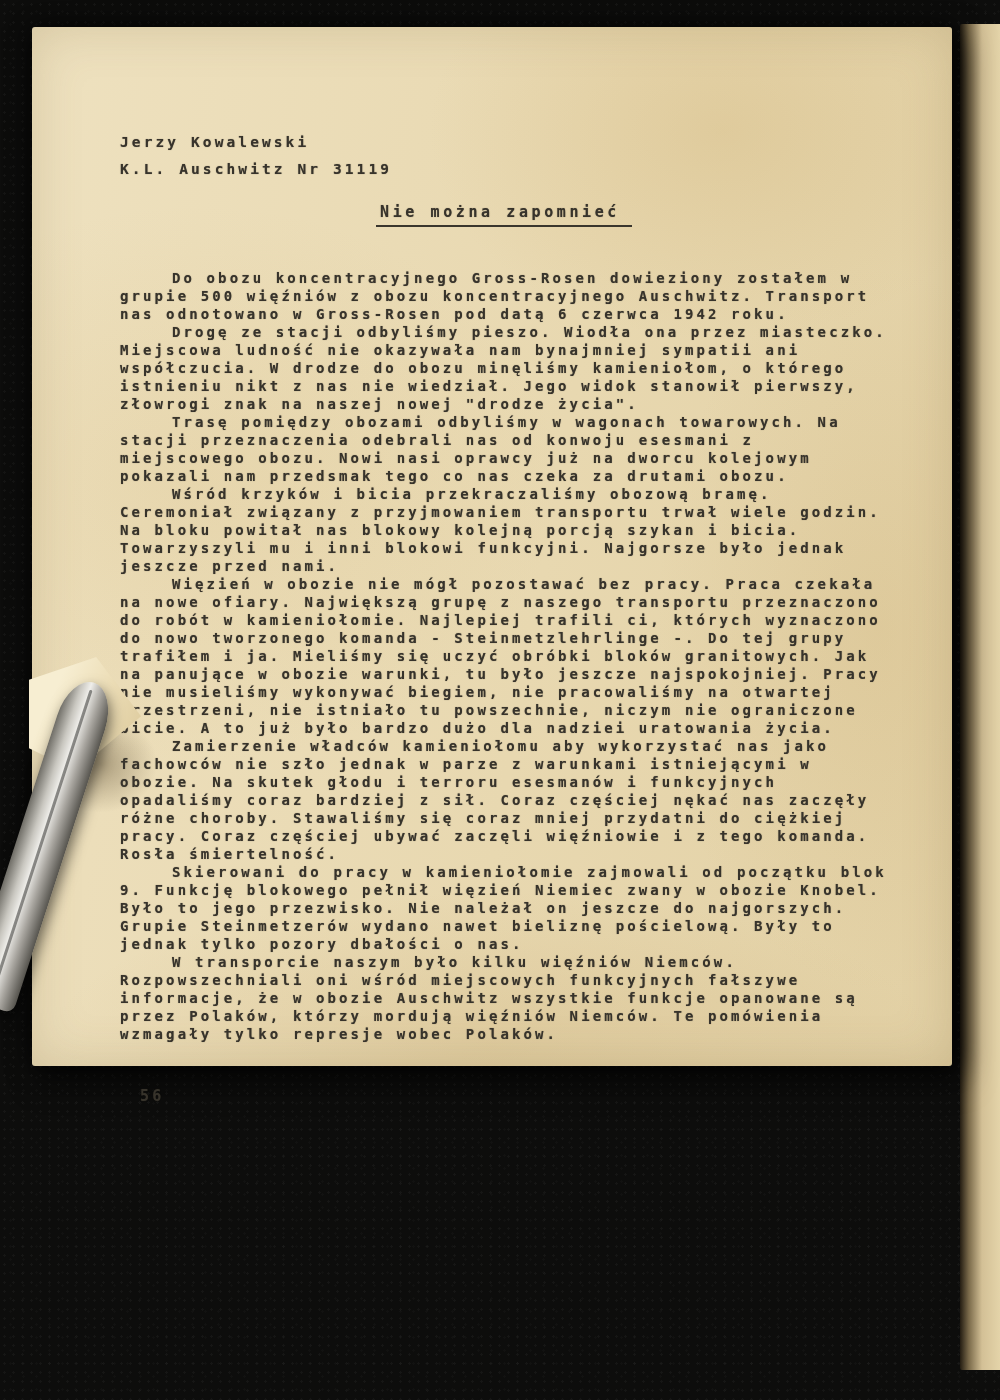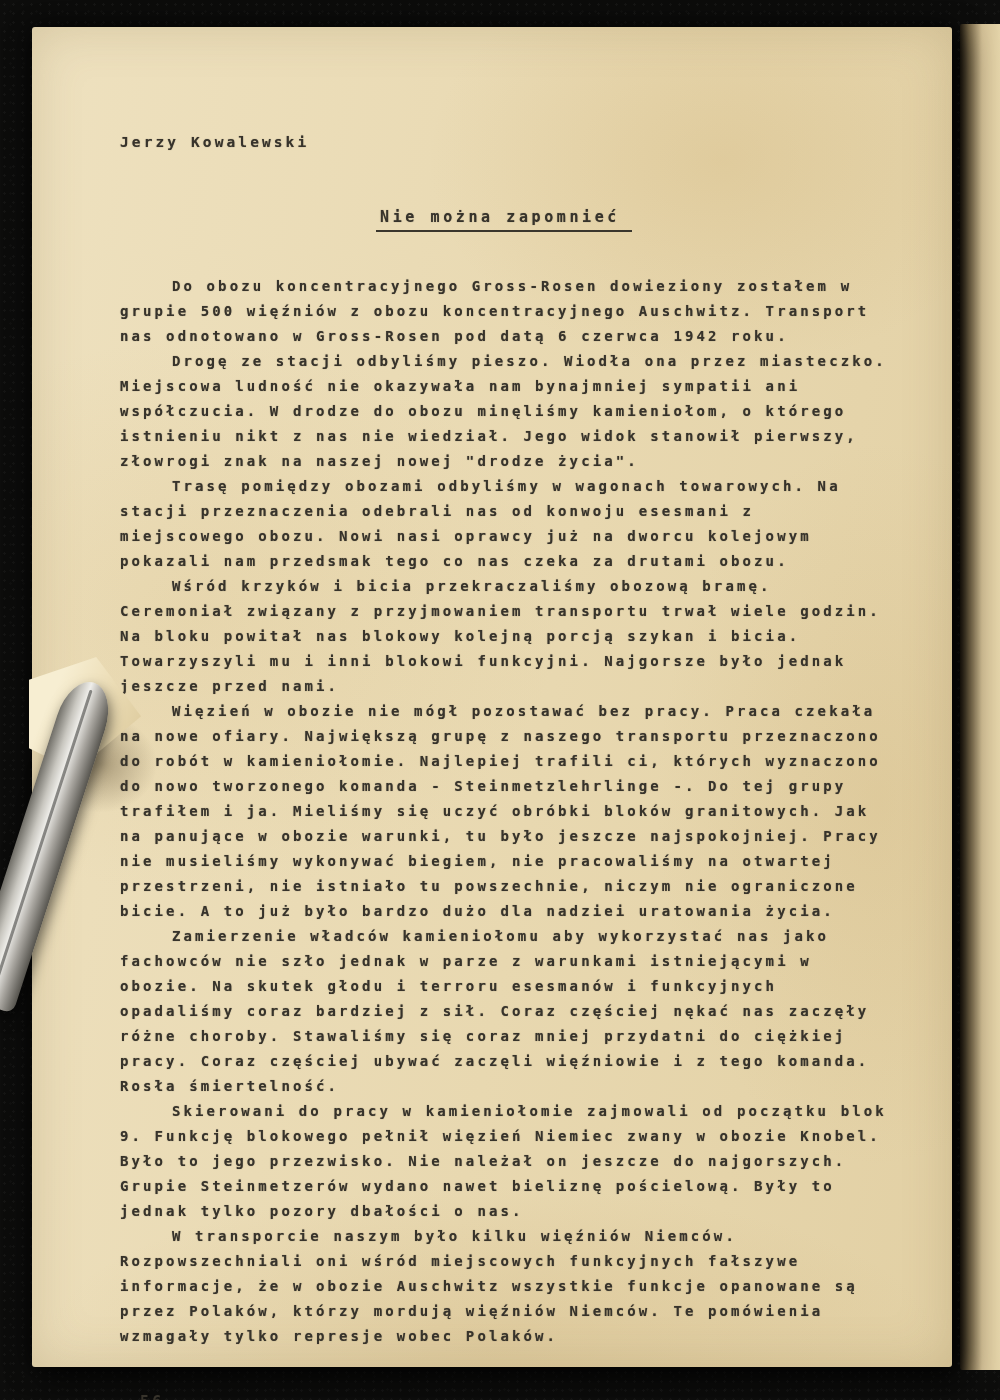--- a/index.html
+++ b/index.html
@@ -17,49 +17,49 @@
       #0d0d0c;
   }
   
   .next-page {
     position:absolute; right:0; top:24px; width:40px; height:1346px;
     background:linear-gradient(90deg, #241d12 0%, #7a6a4a 22%, #d3c096 55%, #e4d4a9 100%);
     border-radius:2px 0 0 2px;
   }
   
   .page {
-    position:absolute; left:32px; top:27px; width:920px; height:1340px;
+    position:absolute; left:32px; top:27px; width:920px; height:1039px;
     border-radius:3px;
     background:
       radial-gradient(420px 300px at 75% 10%, rgba(196,162,96,0.22), transparent 70%),
       radial-gradient(520px 400px at 18% 44%, rgba(205,175,110,0.16), transparent 70%),
       radial-gradient(320px 520px at 92% 58%, rgba(190,155,90,0.16), transparent 70%),
       radial-gradient(640px 220px at 50% 98%, rgba(180,145,80,0.18), transparent 70%),
       linear-gradient(100deg, #eee1bf 0%, #e8d8b0 55%, #e2d0a4 100%);
     box-shadow: 0 0 26px rgba(0,0,0,0.85), 10px 12px 32px rgba(0,0,0,0.6),
                 inset 0 0 50px rgba(125,100,55,0.22);
   }
   .content {
     position:absolute; inset:0;
     padding:102px 64px 0 88px;
     color:#37332b;
     font-weight:bold;
     font-size:14px;
     letter-spacing:3.1px;
     text-shadow:0 0 1px rgba(50,46,38,0.55);
   }
   .header-line { line-height:27px; font-size:14.5px; white-space:nowrap; }
-  .title-wrap { text-align:center; margin:52px 0 42px; }
+  .title-wrap { text-align:center; margin:20px 0 42px; }
   .title {
     display:inline-block;
     font-size:15px; letter-spacing:3.6px;
     padding:0 12px 4px 4px;
     border-bottom:2px solid #3a362d;
   }
-  .doc-body { line-height:25px;margin-top:6px; }
+  .doc-body { line-height:18px;margin-top:6px; }
   .para { text-indent:52px; }
   .page-number { margin:44px 0 0 20px; font-size:15px; }
 
   
   .corner-shadow {
     position:absolute; left:-6px; top:672px; width:150px; height:130px;
     background:radial-gradient(closest-side, rgba(70,55,30,0.38), transparent 75%);
     pointer-events:none;
   }
   .corner-curl {
@@ -90,20 +90,21 @@
   <div class="next-page"></div>
 
   <div class="page">
 
     <div class="corner-shadow"></div>
 
     <div class="content">
 
       <div>
           <div class="header-line">Jerzy Kowalewski</div>
+          <div class="header-line">K.L. Auschwitz Nr 31119</div>
         </div>
 
       <div class="title-wrap">
         <span class="title">Nie można zapomnieć</span>
       </div>
 
       <div class="doc-body">
           <div class="para">Do obozu koncentracyjnego Gross-Rosen dowieziony zostałem w grupie 500 więźniów z obozu koncentracyjnego Auschwitz. Transport nas odnotowano w Gross-Rosen pod datą 6 czerwca 1942 roku.</div>
           <div class="para">Drogę ze stacji odbyliśmy pieszo. Wiodła ona przez miasteczko. Miejscowa ludność nie okazywała nam bynajmniej sympatii ani współczucia. W drodze do obozu minęliśmy kamieniołom, o którego istnieniu nikt z nas nie wiedział. Jego widok stanowił pierwszy, złowrogi znak na naszej nowej "drodze życia".</div>
           <div class="para">Trasę pomiędzy obozami odbyliśmy w wagonach towarowych. Na stacji przeznaczenia odebrali nas od konwoju esesmani z miejscowego obozu. Nowi nasi oprawcy już na dworcu kolejowym pokazali nam przedsmak tego co nas czeka za drutami obozu.</div>

